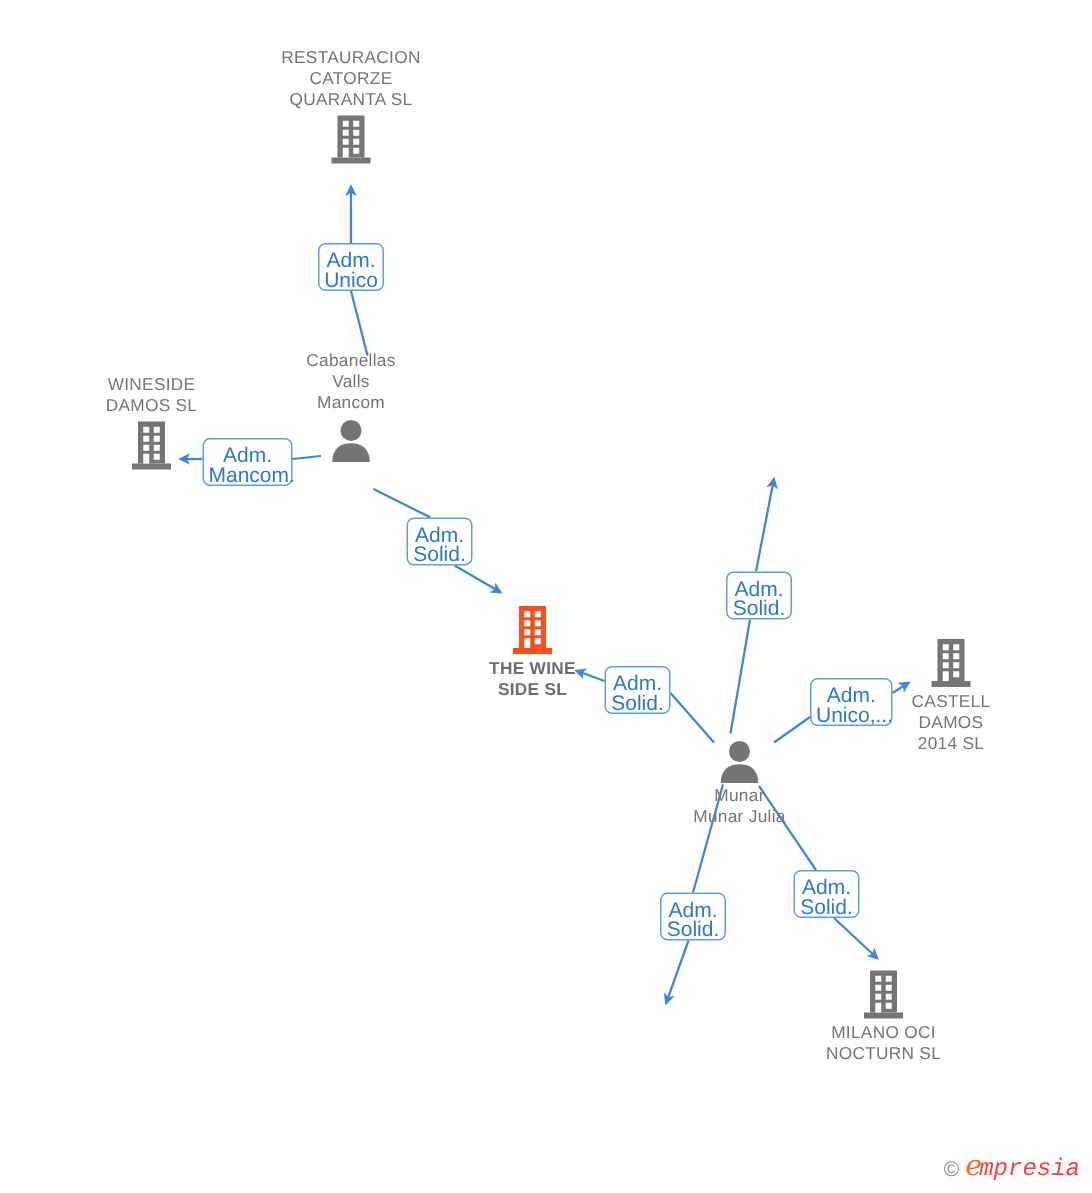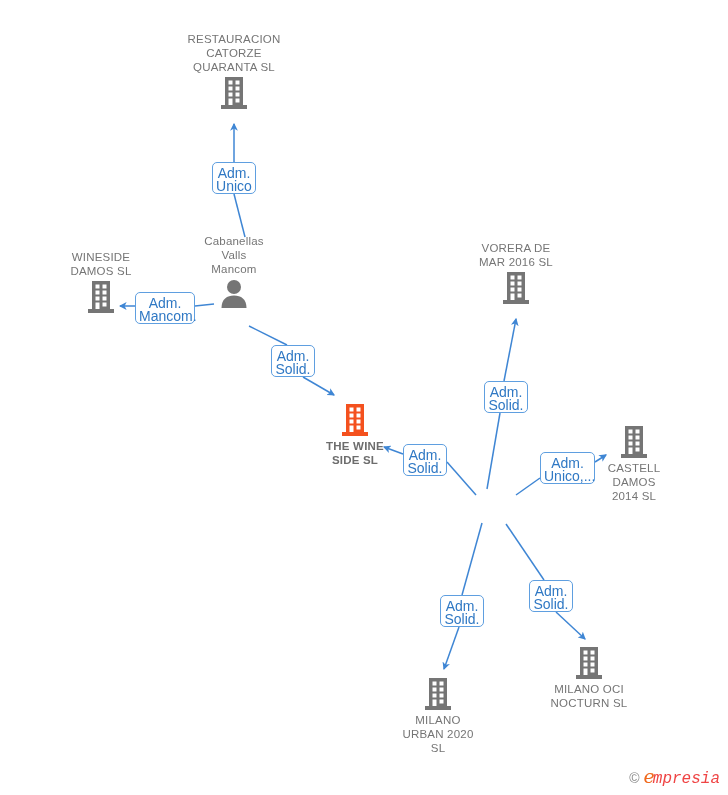--- a/index.html
+++ b/index.html
@@ -209,38 +209,20 @@
         <rect x="8.5" y="16.5" width="4" height="4" fill="#ffffff"></rect>
         <rect x="15.5" y="16.5" width="4" height="4" fill="#ffffff"></rect>
         <rect x="8.5" y="22.5" width="4" height="6.5" fill="#ffffff"></rect>
         <rect x="15.5" y="22.5" width="4" height="4" fill="#ffffff"></rect>
       </svg>
     </span>
     <span class="node-label">THE WINE
 SIDE  SL</span>
   </div>
 
-  <div class="node" style="left:516px; top:241px;">
-    <span class="node-label above">VORERA DE
-MAR 2016  SL</span>
-    <span class="node-icon">
-      <svg width="28" height="34" viewBox="0 0 28 34" xmlns="http://www.w3.org/2000/svg">
-        <rect x="5" y="1" width="18" height="28" fill="#757575"></rect>
-        <rect x="1" y="29" width="26" height="4" fill="#757575"></rect>
-        <rect x="8.5" y="4.5" width="4" height="4" fill="#ffffff"></rect>
-        <rect x="15.5" y="4.5" width="4" height="4" fill="#ffffff"></rect>
-        <rect x="8.5" y="10.5" width="4" height="4" fill="#ffffff"></rect>
-        <rect x="15.5" y="10.5" width="4" height="4" fill="#ffffff"></rect>
-        <rect x="8.5" y="16.5" width="4" height="4" fill="#ffffff"></rect>
-        <rect x="15.5" y="16.5" width="4" height="4" fill="#ffffff"></rect>
-        <rect x="8.5" y="22.5" width="4" height="6.5" fill="#ffffff"></rect>
-        <rect x="15.5" y="22.5" width="4" height="4" fill="#ffffff"></rect>
-      </svg>
-    </span>
-  </div>
 
   <div class="node" style="left:634px; top:425px;">
     <span class="node-icon">
       <svg width="28" height="34" viewBox="0 0 28 34" xmlns="http://www.w3.org/2000/svg">
         <rect x="5" y="1" width="18" height="28" fill="#757575"></rect>
         <rect x="1" y="29" width="26" height="4" fill="#757575"></rect>
         <rect x="8.5" y="4.5" width="4" height="4" fill="#ffffff"></rect>
         <rect x="15.5" y="4.5" width="4" height="4" fill="#ffffff"></rect>
         <rect x="8.5" y="10.5" width="4" height="4" fill="#ffffff"></rect>
         <rect x="15.5" y="10.5" width="4" height="4" fill="#ffffff"></rect>
@@ -248,40 +230,31 @@
         <rect x="15.5" y="16.5" width="4" height="4" fill="#ffffff"></rect>
         <rect x="8.5" y="22.5" width="4" height="6.5" fill="#ffffff"></rect>
         <rect x="15.5" y="22.5" width="4" height="4" fill="#ffffff"></rect>
       </svg>
     </span>
     <span class="node-label">CASTELL
 DAMOS
 2014  SL</span>
   </div>
 
-
-  <div class="node" style="left:438px; top:677px;">
-    <span class="node-icon">
-      <svg width="28" height="34" viewBox="0 0 28 34" xmlns="http://www.w3.org/2000/svg">
-        <rect x="5" y="1" width="18" height="28" fill="#757575"></rect>
-        <rect x="1" y="29" width="26" height="4" fill="#757575"></rect>
-        <rect x="8.5" y="4.5" width="4" height="4" fill="#ffffff"></rect>
-        <rect x="15.5" y="4.5" width="4" height="4" fill="#ffffff"></rect>
-        <rect x="8.5" y="10.5" width="4" height="4" fill="#ffffff"></rect>
-        <rect x="15.5" y="10.5" width="4" height="4" fill="#ffffff"></rect>
-        <rect x="8.5" y="16.5" width="4" height="4" fill="#ffffff"></rect>
-        <rect x="15.5" y="16.5" width="4" height="4" fill="#ffffff"></rect>
-        <rect x="8.5" y="22.5" width="4" height="6.5" fill="#ffffff"></rect>
-        <rect x="15.5" y="22.5" width="4" height="4" fill="#ffffff"></rect>
-      </svg>
-    </span>
-    <span class="node-label">MILANO
-URBAN 2020
-SL</span>
-  </div>
+  <div class="node" style="left:493px; top:492px;">
+    <span class="node-icon">
+      <svg width="30" height="30" viewBox="0 0 30 30" xmlns="http://www.w3.org/2000/svg">
+        <circle cx="15" cy="9" r="7" fill="#757575"></circle>
+        <path d="M 2.5 30 C 2.5 21 8 17.5 15 17.5 C 22 17.5 27.5 21 27.5 30 Z" fill="#757575"></path>
+      </svg>
+    </span>
+    <span class="node-label">Munar
+Munar Julia</span>
+  </div>
+
 
   <div class="node" style="left:589px; top:646px;">
     <span class="node-icon">
       <svg width="28" height="34" viewBox="0 0 28 34" xmlns="http://www.w3.org/2000/svg">
         <rect x="5" y="1" width="18" height="28" fill="#757575"></rect>
         <rect x="1" y="29" width="26" height="4" fill="#757575"></rect>
         <rect x="8.5" y="4.5" width="4" height="4" fill="#ffffff"></rect>
         <rect x="15.5" y="4.5" width="4" height="4" fill="#ffffff"></rect>
         <rect x="8.5" y="10.5" width="4" height="4" fill="#ffffff"></rect>
         <rect x="15.5" y="10.5" width="4" height="4" fill="#ffffff"></rect>

